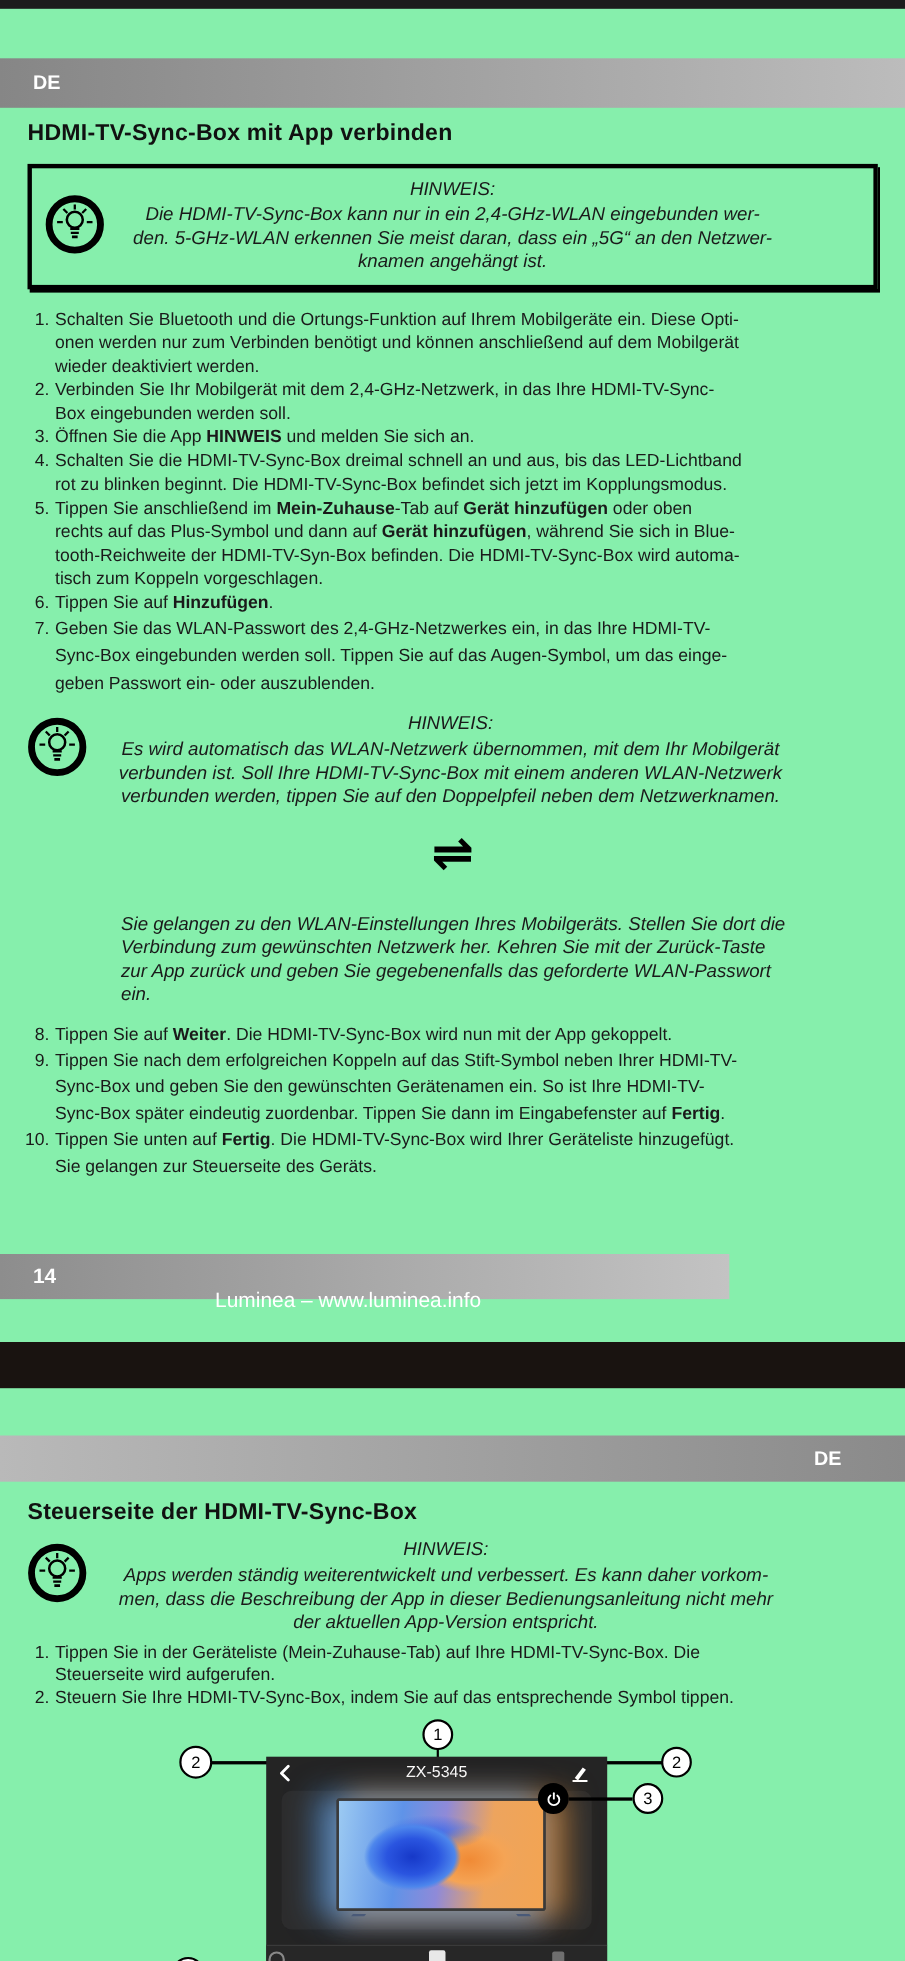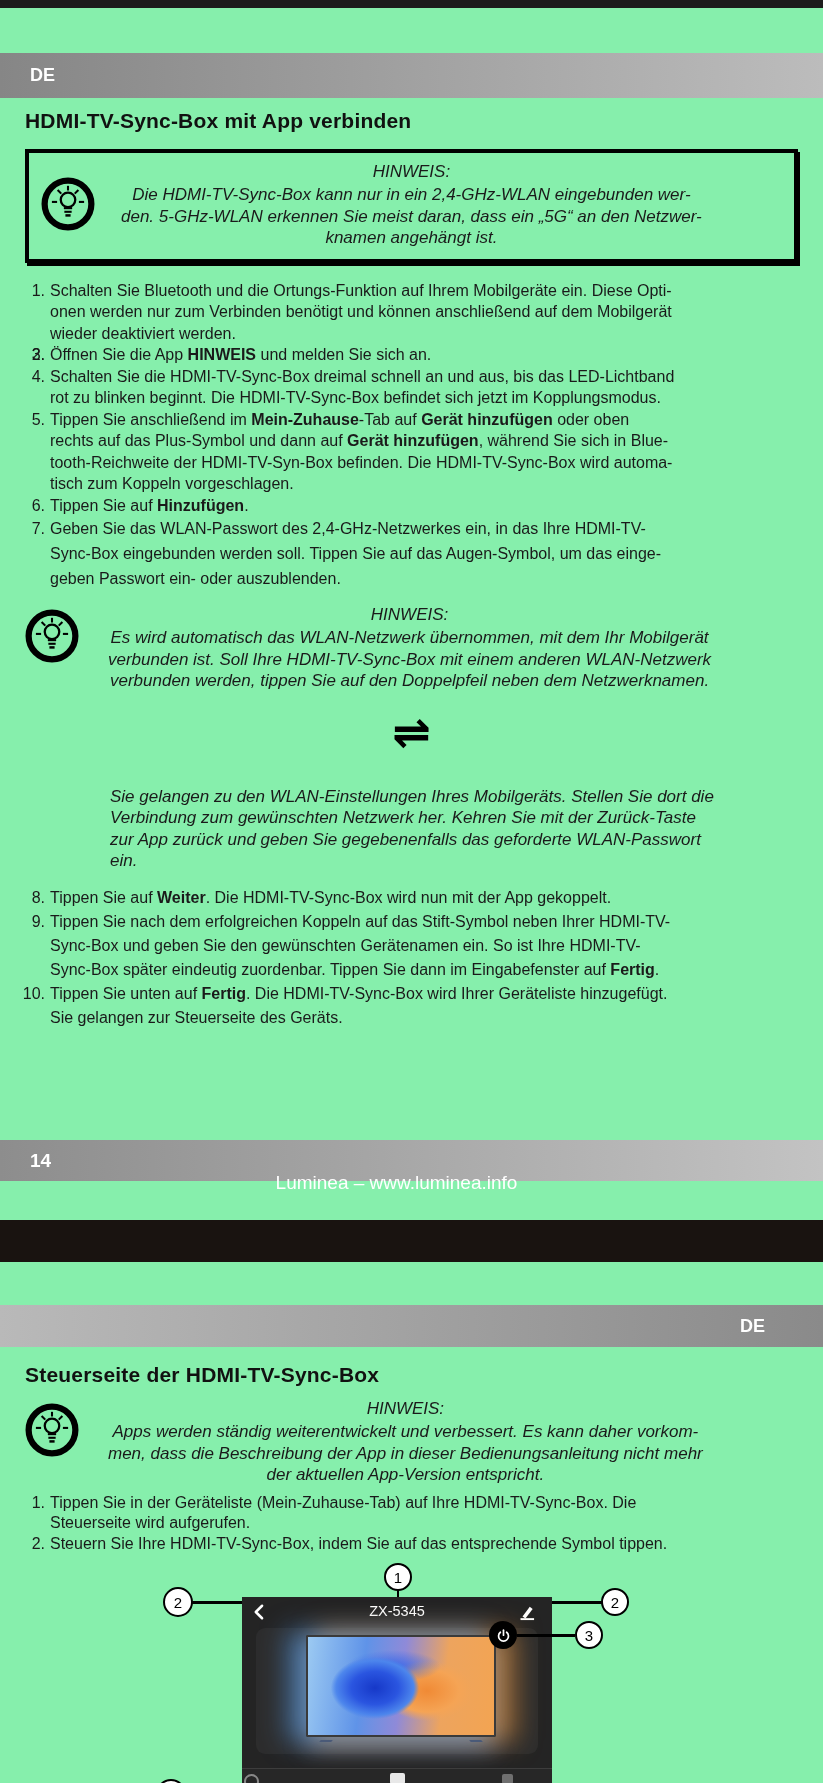--- a/index.html
+++ b/index.html
@@ -8,21 +8,21 @@
 
   
   .topbar{position:absolute;left:0;top:0;width:823px;height:8px;background:#1c1c1c;}
   .debar{position:absolute;left:0;width:823px;height:45px;display:flex;align-items:center;}
   .debar-1{top:53px;background:linear-gradient(90deg,#868686,#bcbcbc);}
   .debar-2{top:1305px;height:42px;background:linear-gradient(90deg,#b9b9b9,#8a8a8a);justify-content:flex-end;}
   .debar .lang{color:#fff;font-weight:bold;font-size:18px;}
   .debar-1 .lang{margin-left:30px;}
   .debar-2 .lang{margin-right:58px;}
 
-  .footerbar{position:absolute;left:0;top:1140px;width:823px;height:41px;
+  .footerbar{position:absolute;left:0;top:1140px;width:663px;height:41px;
     background:linear-gradient(90deg,#8d8d8d,#c3c3c3);display:flex;align-items:center;}
   .footerbar .pageno{color:#fff;font-weight:bold;font-size:19px;margin-left:30px;}
   .footerbar .center{position:absolute;left:0;right:30px;text-align:center;color:#fff;font-size:19px;margin-top:44px;}
   .pageblack{position:absolute;left:0;top:1220px;width:823px;height:42px;background:#191310;}
 
   
   .content{position:absolute;left:25px;width:773px;}
   .c1{top:108px;}
   .c2{top:1362px;}
   h1{margin:0;font-size:21px;line-height:26px;font-weight:bold;color:#111;letter-spacing:.2px;}
@@ -115,21 +115,21 @@
         <line x1="36.5" y1="24" x2="41.5" y2="24" stroke="#000" stroke-width="2"></line>
       </svg>
       <div class="ntxt">
         <div class="nlabel">HINWEIS:</div>
         <div class="nbody">Die HDMI-TV-Sync-Box kann nur in ein 2,4-GHz-WLAN eingebunden wer-<br>den. 5-GHz-WLAN erkennen Sie meist daran, dass ein „5G“ an den Netzwer-<br>knamen angehängt ist.</div>
       </div>
     </div>
 
     <ol class="steps">
         <li><span class="num">1.</span><span class="txt">Schalten Sie Bluetooth und die Ortungs-Funktion auf Ihrem Mobilgeräte ein. Diese Opti-<br>onen werden nur zum Verbinden benötigt und können anschließend auf dem Mobilgerät<br>wieder deaktiviert werden.</span></li>
-        <li><span class="num">2.</span></li>
+        <li><span class="num">2.</span><span class="txt">Verbinden Sie Ihr Mobilgerät mit dem 2,4-GHz-Netzwerk, in das Ihre HDMI-TV-Sync-<br>Box eingebunden werden soll.</span></li>
         <li><span class="num">3.</span><span class="txt">Öffnen Sie die App <b>HINWEIS</b> und melden Sie sich an.</span></li>
         <li><span class="num">4.</span><span class="txt">Schalten Sie die HDMI-TV-Sync-Box dreimal schnell an und aus, bis das LED-Lichtband<br>rot zu blinken beginnt. Die HDMI-TV-Sync-Box befindet sich jetzt im Kopplungsmodus.</span></li>
         <li><span class="num">5.</span><span class="txt">Tippen Sie anschließend im <b>Mein-Zuhause</b>-Tab auf <b>Gerät hinzufügen</b> oder oben<br>rechts auf das Plus-Symbol und dann auf <b>Gerät hinzufügen</b>, während Sie sich in Blue-<br>tooth-Reichweite der HDMI-TV-Syn-Box befinden. Die HDMI-TV-Sync-Box wird automa-<br>tisch zum Koppeln vorgeschlagen.</span></li>
         <li><span class="num">6.</span><span class="txt">Tippen Sie auf <b>Hinzufügen</b>.</span></li>
         <li class="loose"><span class="num">7.</span><span class="txt">Geben Sie das WLAN-Passwort des 2,4-GHz-Netzwerkes ein, in das Ihre HDMI-TV-<br>Sync-Box eingebunden werden soll. Tippen Sie auf das Augen-Symbol, um das einge-<br>geben Passwort ein- oder auszublenden.</span></li>
       </ol>
 
     <div class="note-plain p1-note2">
       <svg class="bulb" viewBox="0 0 52 52">
         <circle cx="26" cy="26" r="22.5" fill="none" stroke="#000" stroke-width="6"></circle>

